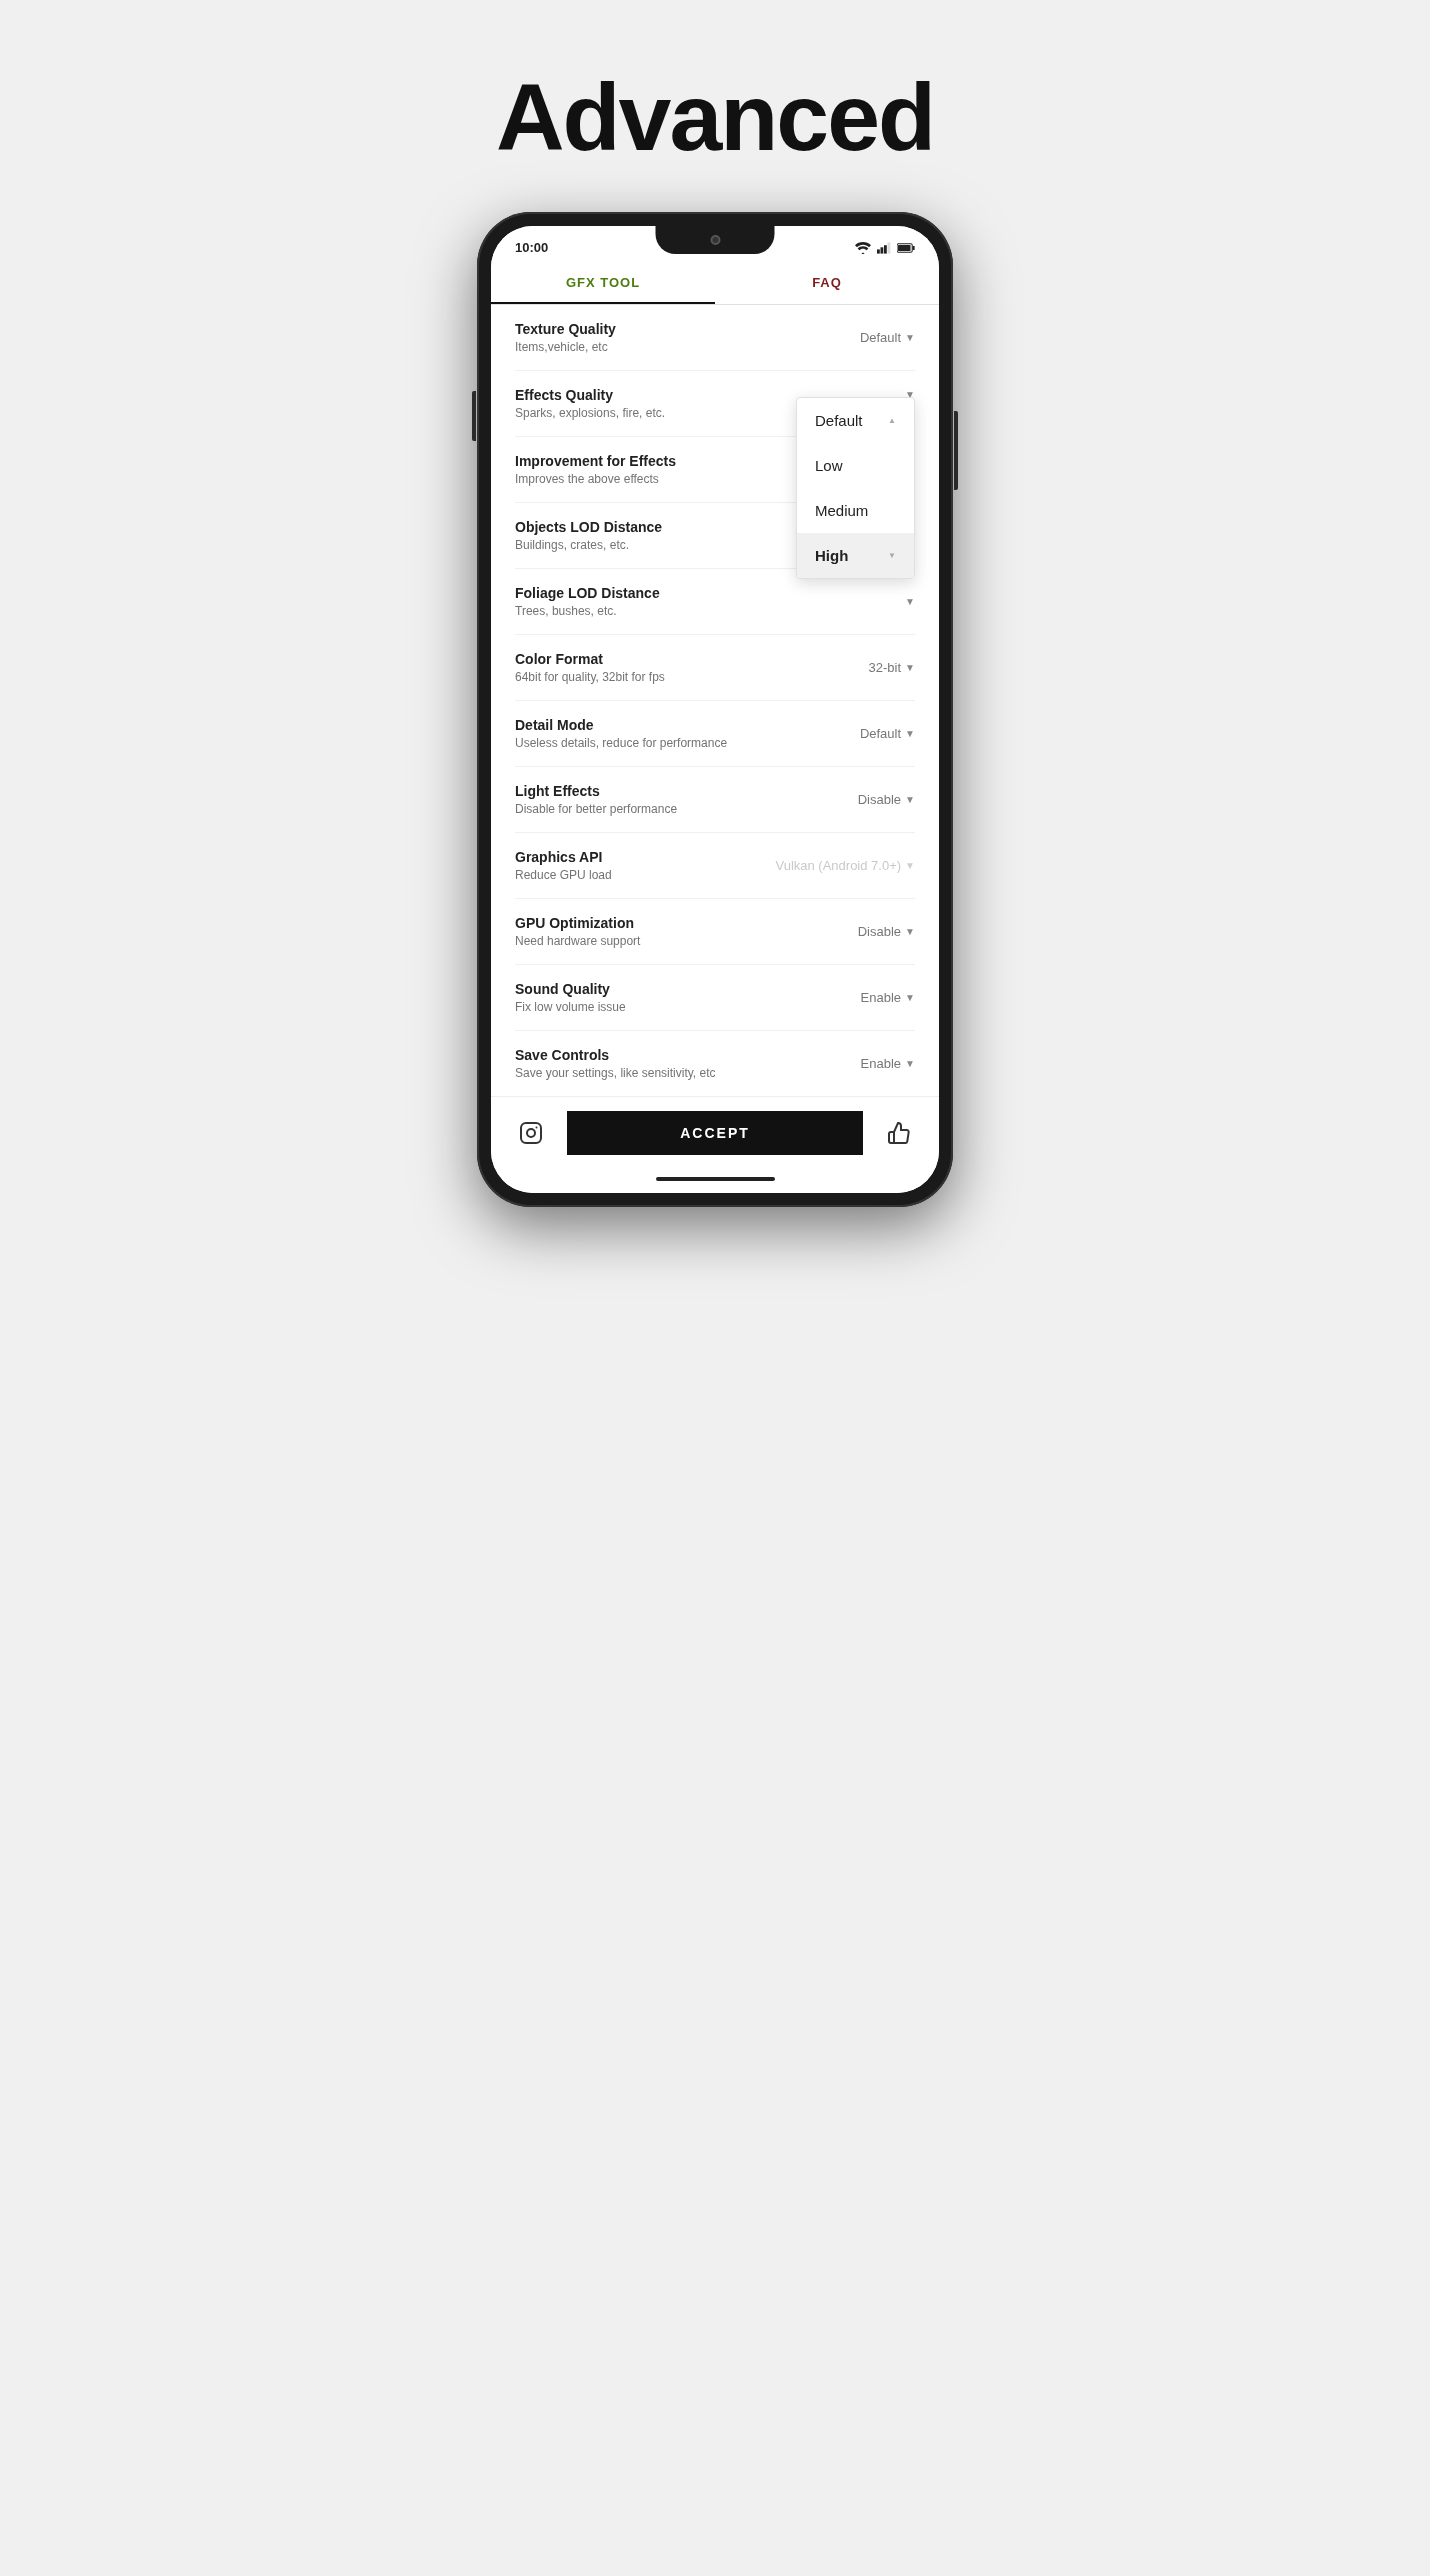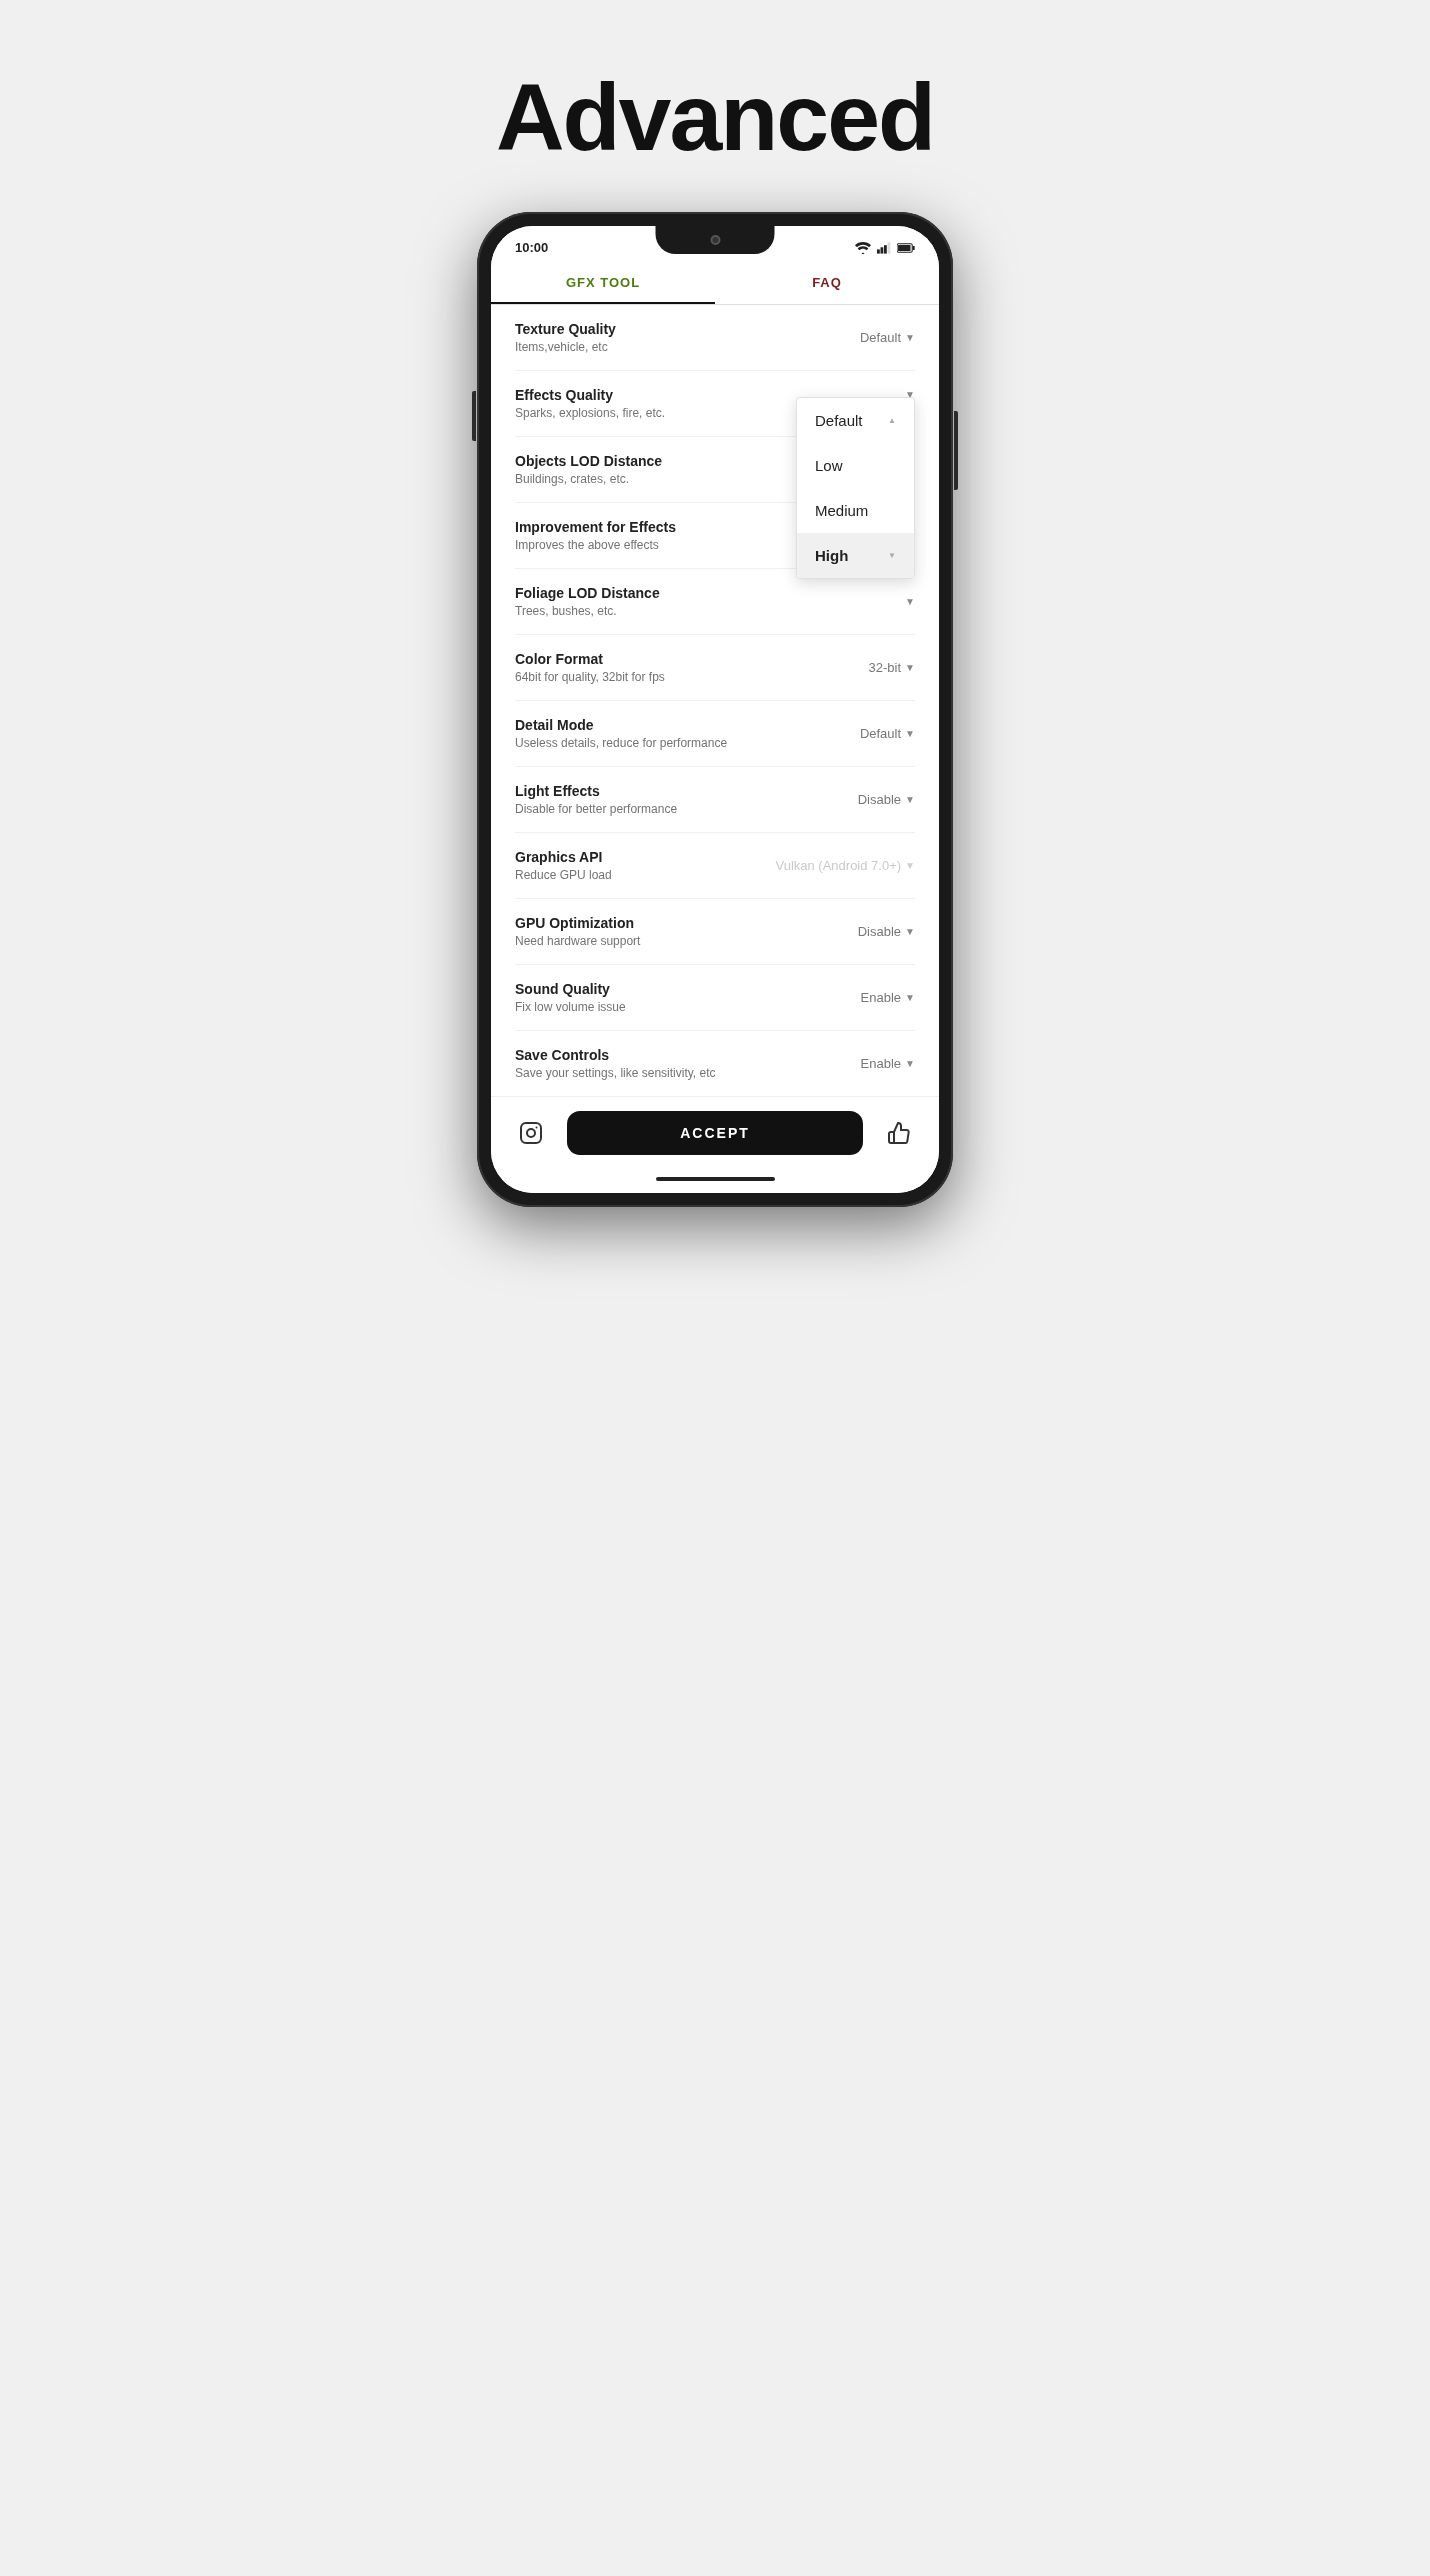--- a/index.html
+++ b/index.html
@@ -255,21 +255,21 @@
       justify-content: center;
       color: #333;
     }
 
     .accept-btn {
       flex: 1;
       margin: 0 16px;
       background: #111;
       color: #fff;
       border: none;
-      border-radius: 13px;
+      border-radius: 0;
       padding: 14px 0;
       font-size: 14px;
       font-weight: 700;
       letter-spacing: 2px;
       cursor: pointer;
       text-align: center;
     }
 
     
     .home-indicator {
@@ -367,32 +367,32 @@
               <div class="dropdown-item selected">
                 <span>High</span>
                 <span class="dropdown-scroll-indicator">▼</span>
               </div>
             </div>
           </div>
         </div>
 
         <div class="setting-row">
           <div class="setting-label">
+            <div class="setting-title">Improvement for Effects</div>
+            <div class="setting-desc">Improves the above effects</div>
+          </div>
+          <div class="setting-control">
+            <span class="dropdown-arrow">▼</span>
+          </div>
+        </div>
+
+        <div class="setting-row">
+          <div class="setting-label">
             <div class="setting-title">Objects LOD Distance</div>
             <div class="setting-desc">Buildings, crates, etc.</div>
-          </div>
-          <div class="setting-control">
-            <span class="dropdown-arrow">▼</span>
-          </div>
-        </div>
-
-        <div class="setting-row">
-          <div class="setting-label">
-            <div class="setting-title">Improvement for Effects</div>
-            <div class="setting-desc">Improves the above effects</div>
           </div>
           <div class="setting-control">
             <span class="dropdown-arrow">▼</span>
           </div>
         </div>
 
         <div class="setting-row">
           <div class="setting-label">
             <div class="setting-title">Foliage LOD Distance</div>
             <div class="setting-desc">Trees, bushes, etc.</div>

